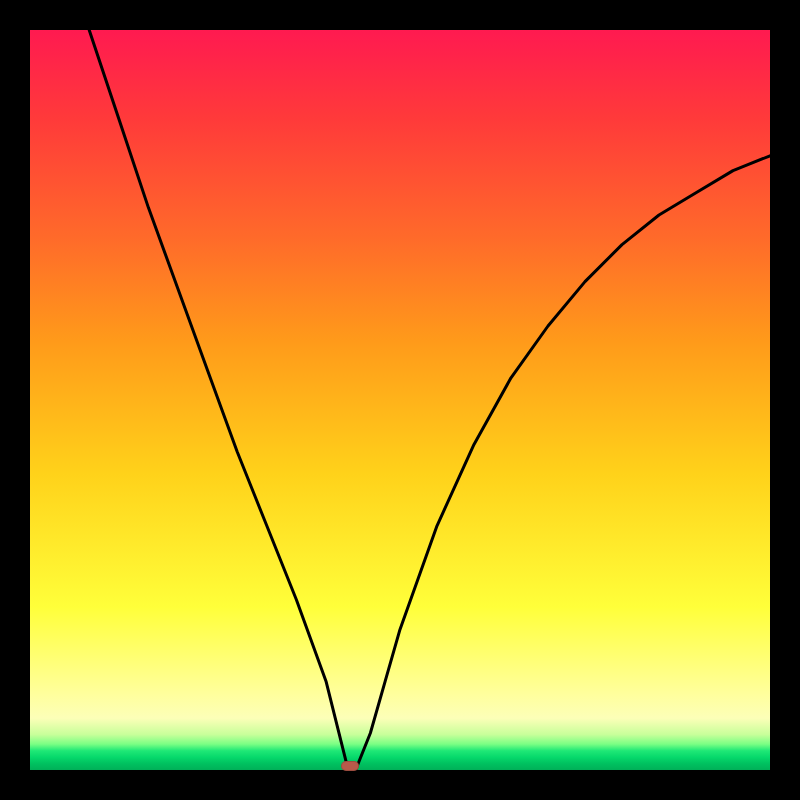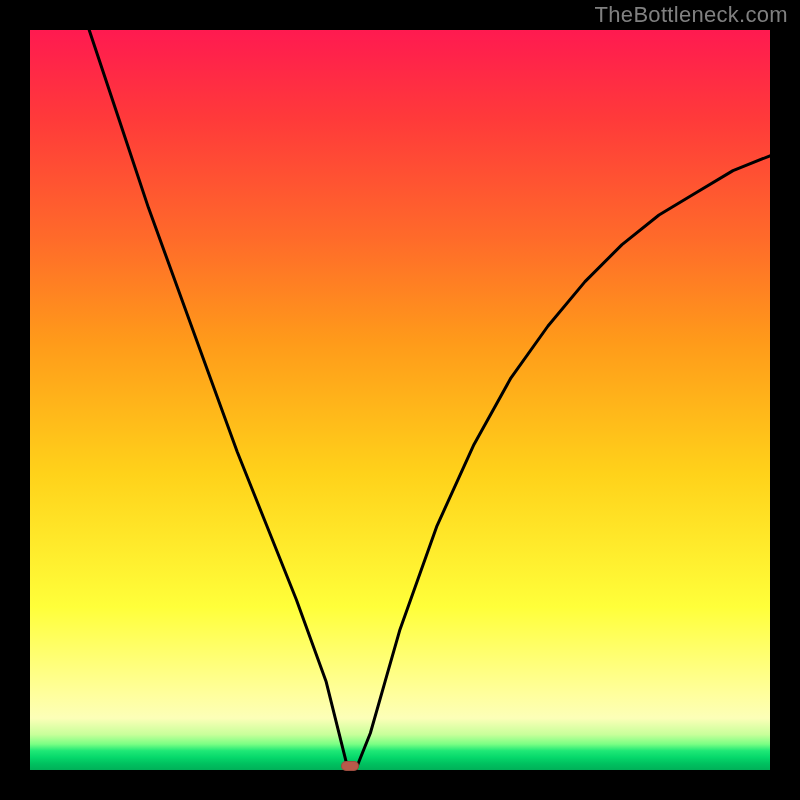--- a/index.html
+++ b/index.html
@@ -69,14 +69,13 @@
 </head>
 <body>
 
 <div class="frame">
   <div class="plot-area">
     <svg class="curve" viewBox="0 0 740 740" preserveAspectRatio="none">
       <path id="curve-path" d="M59.2 0.0 L88.8 88.8 L118.4 177.6 L148.0 259.0 L177.6 340.4 L207.2 421.8 L236.8 495.8 L266.4 569.8 L296.0 651.2 L310.8 710.4 L318.2 740.0 L325.6 740.0 L340.4 703.0 L355.2 651.2 L370.0 599.4 L407.0 495.8 L444.0 414.4 L481.0 347.8 L518.0 296.0 L555.0 251.6 L592.0 214.6 L629.0 185.0 L666.0 162.8 L703.0 140.6 L740.0 125.8" fill="none" stroke="#000000" stroke-width="3" stroke-linecap="round" stroke-linejoin="round"></path>
     </svg>
     <div id="marker" class="marker" style="left: 310.68px; top: 731px;"></div>
   </div>
-  <div class="watermark">TheBottleneck.com</div>
 </div>
 
 </body></html>

